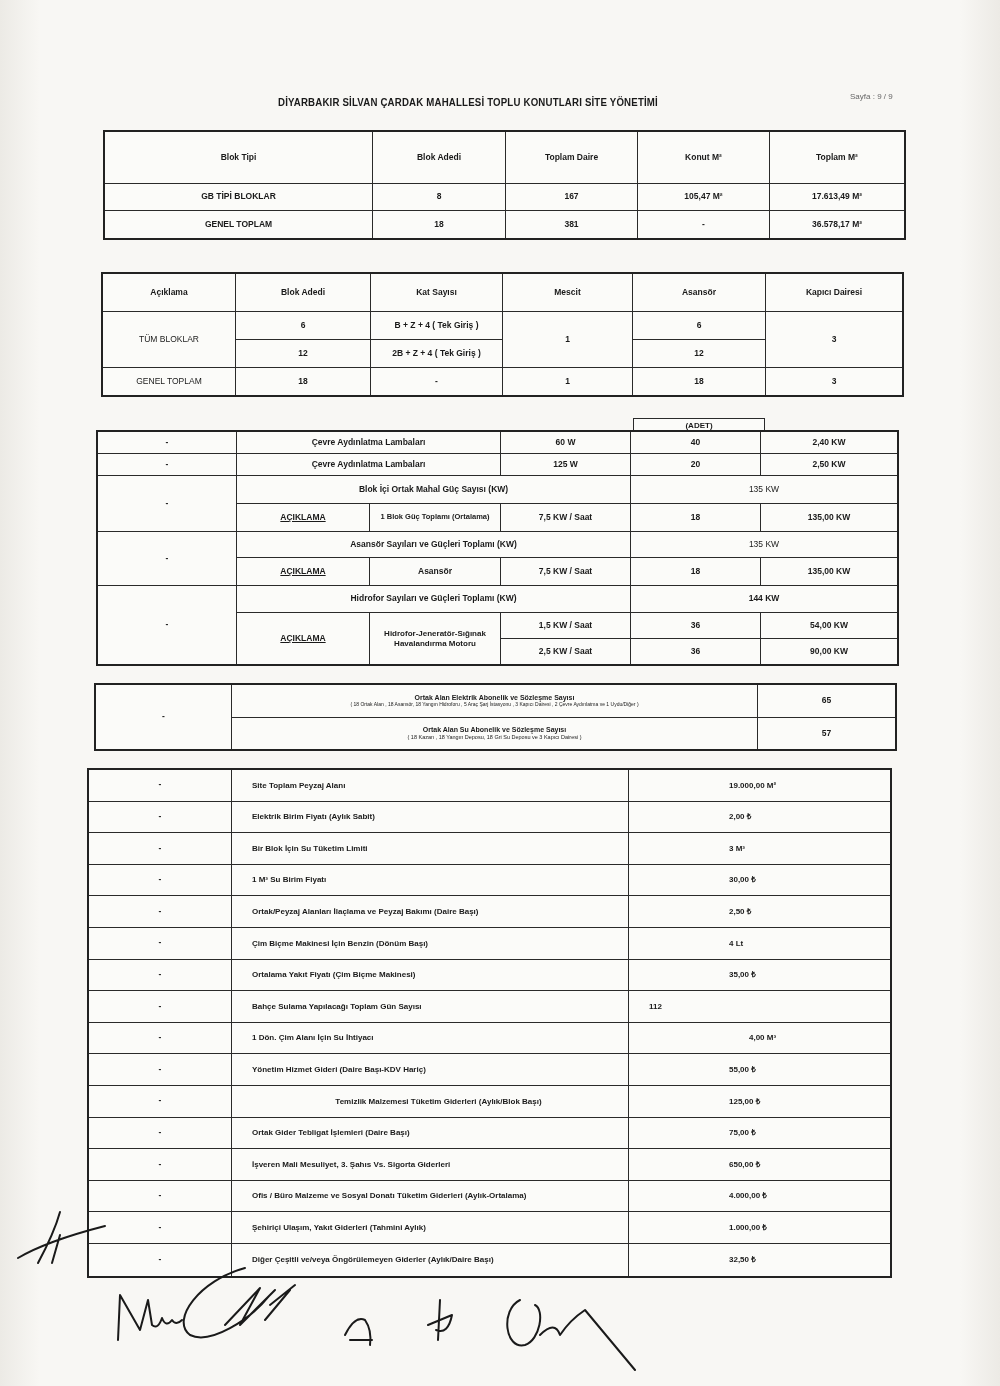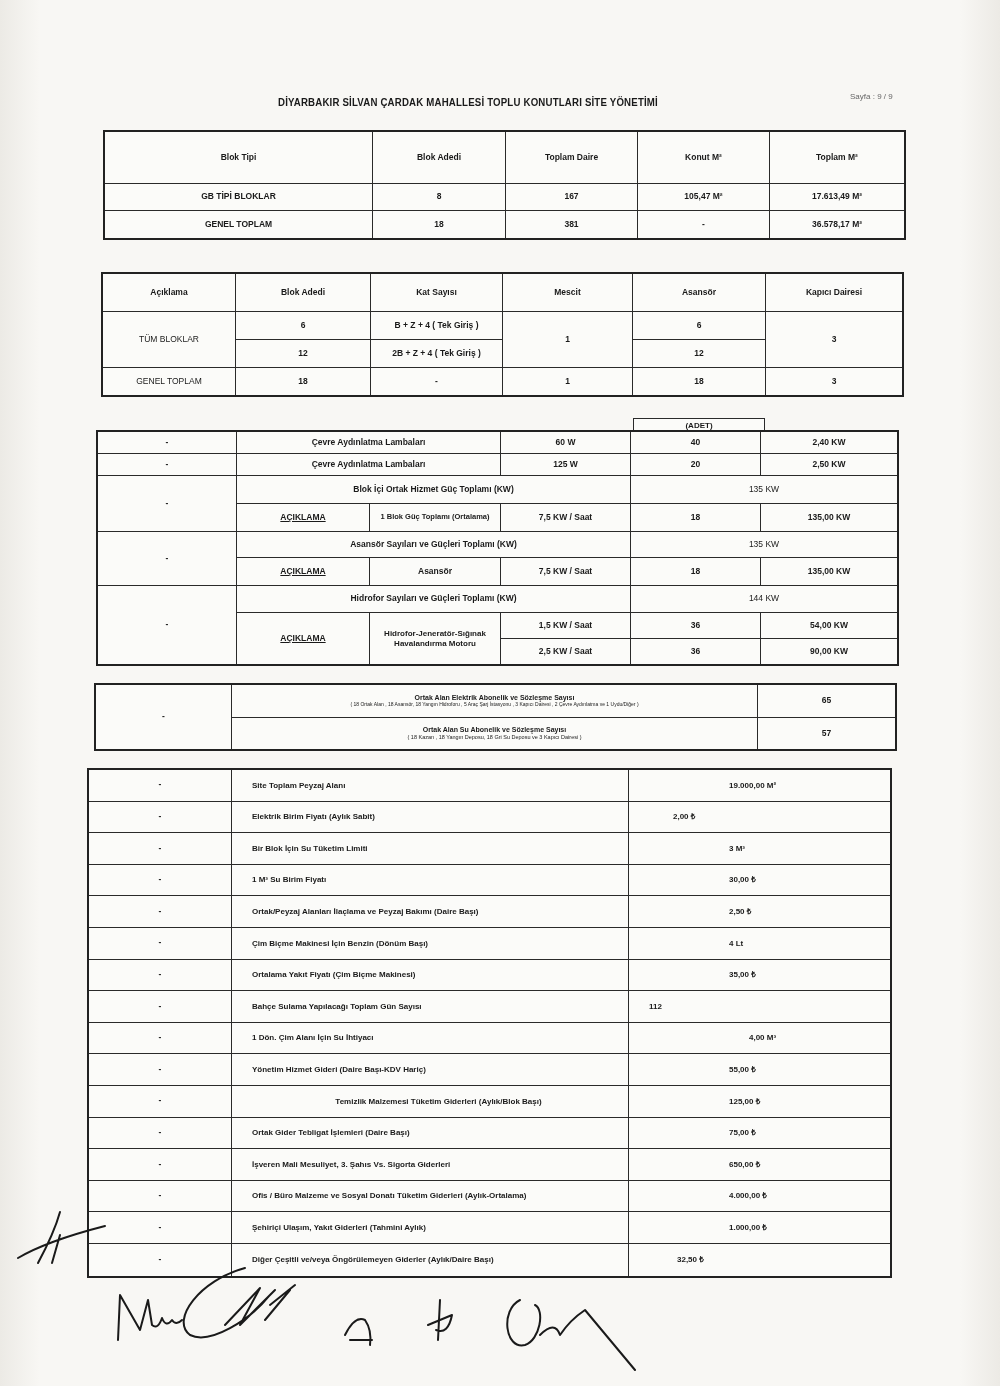--- a/index.html
+++ b/index.html
@@ -131,21 +131,21 @@
   <tr style="height:22px">
     <td>-</td>
     <td colspan="2">Çevre Aydınlatma Lambaları</td>
     <td>125 W</td>
     <td>20</td>
     <td>2,50 KW</td>
   </tr>
 
   <tr style="height:28px">
     <td rowspan="2">-</td>
-    <td colspan="3">Blok İçi Ortak Hizmet Güç Toplamı (KW)</td>
+    <td colspan="3">Blok İçi Ortak Mahal Güç Sayısı (KW)</td>
     <td colspan="2" style="font-weight:normal">135 KW</td>
   </tr>
   <tr style="height:28px">
     <td class="u">AÇIKLAMA</td>
     <td style="font-size:7.5px">1 Blok Güç Toplamı (Ortalama)</td>
     <td>7,5 KW / Saat</td>
     <td>18</td>
     <td>135,00 KW</td>
   </tr>
 
@@ -158,21 +158,21 @@
     <td class="u">AÇIKLAMA</td>
     <td>Asansör</td>
     <td>7,5 KW / Saat</td>
     <td>18</td>
     <td>135,00 KW</td>
   </tr>
 
   <tr style="height:27px">
     <td rowspan="3">-</td>
     <td colspan="3">Hidrofor Sayıları ve Güçleri Toplamı (KW)</td>
-    <td colspan="2" style="font-weight:normal">144 KW</td>
+    <td colspan="2" style="font-weight:bold">144 KW</td>
   </tr>
   <tr style="height:26px">
     <td rowspan="2" class="u">AÇIKLAMA</td>
     <td rowspan="2" style="font-size:8px">Hidrofor-Jeneratör-Sığınak Havalandırma Motoru</td>
     <td>1,5 KW / Saat</td>
     <td>36</td>
     <td>54,00 KW</td>
   </tr>
   <tr style="height:26px">
     <td>2,5 KW / Saat</td>
@@ -215,21 +215,21 @@
     </colgroup>
   <tbody id="t5body">
       <tr style="height: 31.6px;">
         <td>-</td>
         <td class="left" style="font-size: 8px;">Site Toplam Peyzaj Alanı</td>
         <td class="left" style="padding-left: 100px; font-size: 8px;">19.000,00 M²</td>
       </tr>
       <tr style="height: 31.6px;">
         <td>-</td>
         <td class="left" style="font-size: 8px;">Elektrik Birim Fiyatı (Aylık Sabit)</td>
-        <td class="left" style="padding-left: 44px; font-size: 8px;">2,00 ₺</td>
+        <td class="left" style="padding-left: 100px; font-size: 8px;">2,00 ₺</td>
       </tr>
       <tr style="height: 31.6px;">
         <td>-</td>
         <td class="left" style="font-size: 8px;">Bir Blok İçin Su Tüketim Limiti</td>
         <td class="left" style="padding-left: 100px; font-size: 8px;">3 M³</td>
       </tr>
       <tr style="height: 31.6px;">
         <td>-</td>
         <td class="left" style="font-size: 8px;">1 M³ Su Birim Fiyatı</td>
         <td class="left" style="padding-left: 100px; font-size: 8px;">30,00 ₺</td>
@@ -285,21 +285,21 @@
         <td class="left" style="padding-left: 100px; font-size: 8px;">4.000,00 ₺</td>
       </tr>
       <tr style="height: 31.6px;">
         <td>-</td>
         <td class="left" style="font-size: 8px;">Şehiriçi Ulaşım, Yakıt Giderleri (Tahmini Aylık)</td>
         <td class="left" style="padding-left: 100px; font-size: 8px;">1.000,00 ₺</td>
       </tr>
       <tr style="height: 33px;">
         <td>-</td>
         <td class="left" style="font-size: 8px;">Diğer Çeşitli ve/veya Öngörülemeyen Giderler (Aylık/Daire Başı)</td>
-        <td class="left" style="padding-left: 48px; font-size: 8px;">32,50 ₺</td>
+        <td class="left" style="padding-left: 100px; font-size: 8px;">32,50 ₺</td>
       </tr>
     </tbody>
 </table>
 
 <svg class="sig" width="1000" height="1386" style="left:0;top:0;pointer-events:none">
   <path d="M60 1212 C55 1230 45 1250 38 1263 M18 1258 C40 1245 70 1235 105 1226 M60 1235 L52 1263"></path>
   <path d="M118 1340 L120 1295 L140 1330 L148 1300 L152 1325 Q158 1330 162 1318 Q166 1328 172 1320 Q176 1326 182 1320"></path>
   <path d="M245 1268 C200 1280 170 1320 190 1335 C210 1345 250 1320 270 1295 M225 1325 L260 1288 L240 1325 L275 1290 M270 1305 L295 1285 M290 1290 L265 1320"></path>
   <path d="M345 1335 Q355 1315 365 1320 Q372 1330 370 1345 M350 1340 L372 1340"></path>
   <path d="M440 1300 L438 1340 M428 1325 Q440 1320 452 1315 Q448 1335 436 1330"></path>

